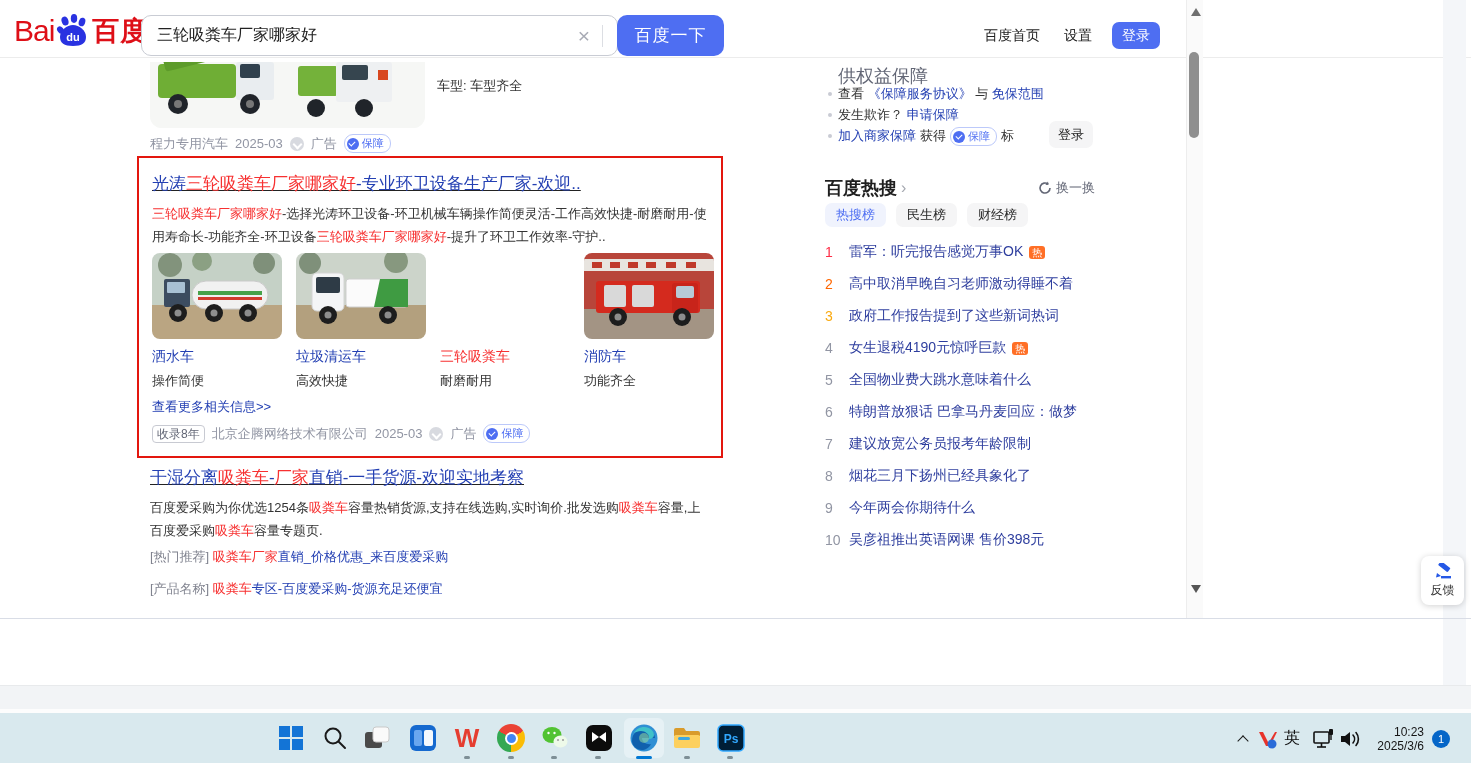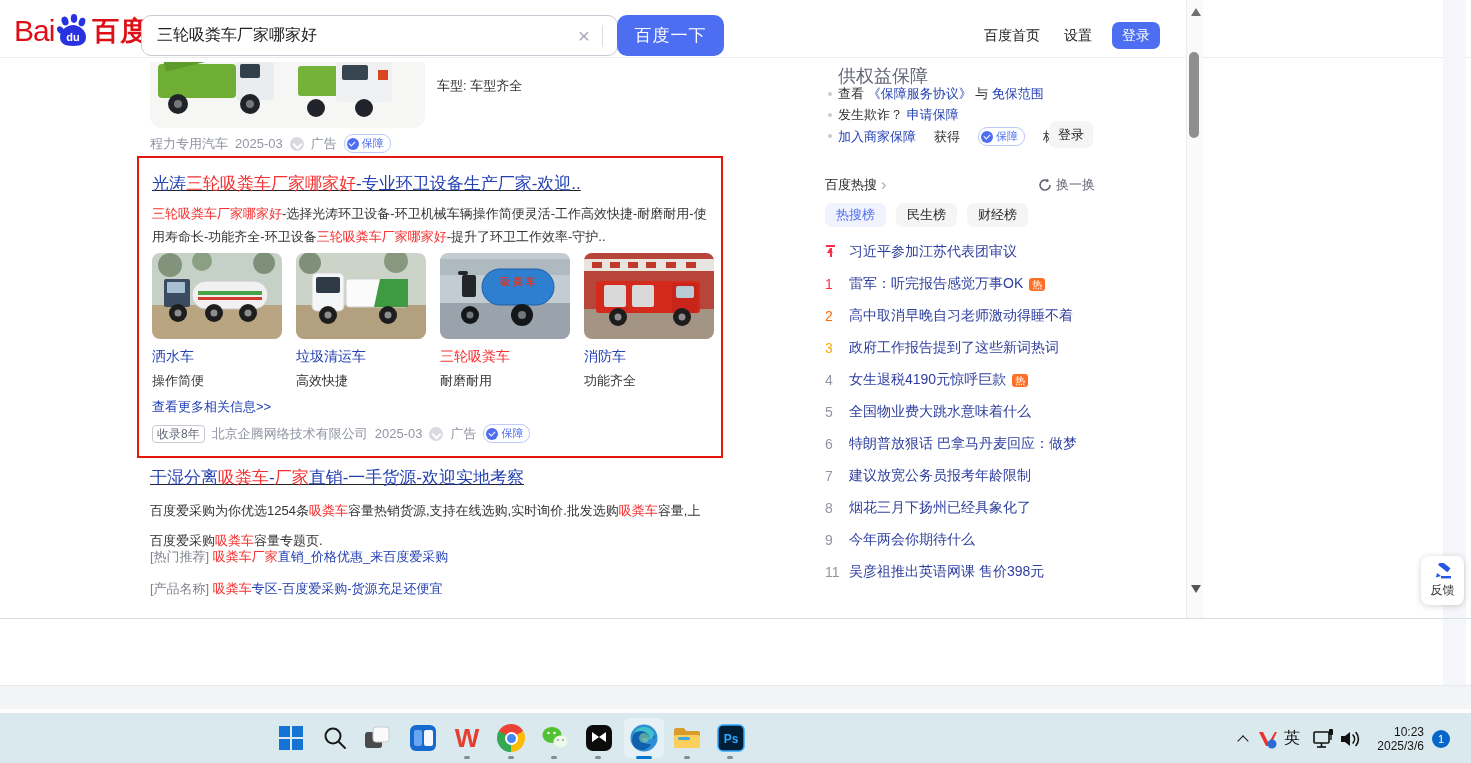--- a/index.html
+++ b/index.html
@@ -50,31 +50,31 @@
   .redbox{left:137px;top:156px;width:586px;height:302px;border:2px solid #e3170e;background:#fff;box-sizing:border-box}
   .ad-title{left:13px;top:14px;font-size:17px;text-decoration:underline;cursor:pointer;white-space:nowrap}
   .ad-desc{left:13px;top:44px;width:562px;font-size:13px;line-height:23px;color:#333}
   .thumb{top:95px;width:130px;height:86px;border-radius:8px;overflow:hidden;cursor:pointer}
   .thumb-title{top:190px;font-size:14px;cursor:pointer}
   .thumb-sub{top:214px;font-size:13px;color:#333}
   .more-link{left:13px;top:240px;font-size:13px}
   .src2{left:13px;top:266px}
   .organic{left:150px;top:466px;width:570px}
   .org-title{left:0;top:0;font-size:17px;text-decoration:underline;cursor:pointer;white-space:nowrap}
-  .org-desc{left:0;top:30px;width:560px;font-size:13px;line-height:30px;color:#333}
+  .org-desc{left:0;top:30px;width:560px;font-size:13px;line-height:23px;color:#333}
   .org-line{font-size:13px}
   .lbl{color:#80838f}
   
   .sb-partial{left:838px;top:64px;font-size:18px;color:#626675}
   .sb-line{left:838px;font-size:13px;color:#333}
   .sb-line::before{content:"";position:absolute;left:-10px;top:7px;width:4px;height:4px;border-radius:50%;background:#c9cbd4}
   .sb-login{left:1049px;top:121px;width:44px;height:27px;background:#f5f5f6;border:none;border-radius:7px;
             font-size:13px;color:#222;cursor:pointer;font-family:inherit}
   .hs-head{left:825px;top:176px;width:270px;display:flex;align-items:center}
-  .hs-title{font-size:13px;font-weight:400;color:#1f1f1f;cursor:pointer}
+  .hs-title{font-size:18px;font-weight:700;color:#1f1f1f;cursor:pointer}
   .hs-chev{font-size:16px;color:#a5a8b0;margin-left:4px}
   .hs-refresh{margin-left:auto;display:flex;align-items:center;gap:4px;color:#626675;font-size:13px;cursor:pointer}
   .hs-tabs{left:825px;top:203px;display:flex;gap:10px}
   .hs-tab{height:24px;line-height:24px;padding:0 11px;border-radius:7px;font-size:13px;background:#f5f5f6;color:#262626;cursor:pointer}
   .hs-tab.active{background:#f0f3fd;color:#4e6ef2}
   .hs-list{left:825px;top:236px;width:278px;height:377px;overflow:hidden}
   .hs-row{height:32px;display:flex;align-items:center;cursor:pointer}
   .hs-rank{width:24px;font-size:14px;flex:0 0 24px}
   .r1{color:#fe2d46}.r2{color:#ff6600}.r3{color:#faa90e}.rg{color:#9195a3}
   .hs-text{font-size:14px;color:#2e3e9e;white-space:nowrap}
@@ -202,35 +202,20 @@
         <circle cx="100" cy="8" r="12" fill="#87987f"></circle>
       <rect y="52" width="130" height="34" fill="#b3a07e"></rect>
       <rect x="16" y="20" width="32" height="38" rx="5" fill="#f4f5f6" stroke="#d4d4d4"></rect>
       <rect x="20" y="24" width="24" height="16" rx="2" fill="#2e3b46"></rect>
       <rect x="50" y="26" width="62" height="28" rx="3" fill="#fbfbfb" stroke="#cfcfcf"></rect>
       <path d="M84 26h28v28H78z" fill="#3f9b42"></path>
       <circle cx="32" cy="62" r="9" fill="#1d1d1d"></circle>
         <circle cx="32" cy="62" r="3.5" fill="#8d8d8d"></circle>
       <circle cx="92" cy="62" r="9" fill="#1d1d1d"></circle>
         <circle cx="92" cy="62" r="3.5" fill="#8d8d8d"></circle>
-    </svg>
-  </div>
-  <div class="abs thumb" style="left:301px">
-    <svg width="130" height="86" viewBox="0 0 130 86">
-      <rect width="130" height="50" fill="#c3ccd2"></rect>
-        <rect x="0" y="6" width="130" height="16" fill="#aeb9c0"></rect>
-      <rect y="50" width="130" height="36" fill="#9aa3ab"></rect>
-      <rect x="42" y="16" width="72" height="36" rx="18" fill="#2e7fd0" stroke="#1c5fa8"></rect>
-      <text x="78" y="32" text-anchor="middle" font-size="10" fill="#d23c2e" font-weight="bold" font-family="Liberation Sans,sans-serif">吸 粪 车</text>
-      <rect x="22" y="22" width="14" height="22" rx="2" fill="#22262b"></rect>
-        <rect x="18" y="18" width="10" height="4" rx="2" fill="#22262b"></rect>
-      <circle cx="30" cy="62" r="9" fill="#14171a"></circle>
-        <circle cx="30" cy="62" r="3.5" fill="#6f767c"></circle>
-      <circle cx="82" cy="62" r="11" fill="#14171a"></circle>
-        <circle cx="82" cy="62" r="4" fill="#6f767c"></circle>
     </svg>
   </div>
   <div class="abs thumb" style="left:445px">
     <svg width="130" height="86" viewBox="0 0 130 86">
       <rect width="130" height="56" fill="#b8453a"></rect>
       <rect x="0" y="6" width="130" height="12" fill="#e8e4df"></rect>
       <rect x="8" y="9" width="10" height="6" fill="#c0392b"></rect>
         <rect x="26" y="9" width="10" height="6" fill="#c0392b"></rect>
         <rect x="44" y="9" width="10" height="6" fill="#c0392b"></rect>
         <rect x="62" y="9" width="10" height="6" fill="#c0392b"></rect>
@@ -293,21 +278,21 @@
   </div>
 </div>
 
 <div class="abs sb-partial">供权益保障</div>
 <div class="abs sb-line" style="top:85px">
   <span>查看 </span><span class="bluelink">《保障服务协议》</span><span> 与 </span><span class="bluelink">免保范围</span>
 </div>
 <div class="abs sb-line" style="top:106px">
   <span>发生欺诈？ </span><span class="bluelink">申请保障</span>
 </div>
-<div class="abs sb-line" style="top:127px;display:flex;align-items:center;gap:18px">
+<div class="abs sb-line" style="top:127px;display:flex;gap:4px">
   <span class="bluelink">加入商家保障</span>
     <span> 获得 </span>
   <span class="bao-badge">
     <span class="dot"></span>
     <span class="t">保障</span>
   </span>
   <span> 标</span>
 </div>
 <button class="abs sb-login">登录</button>
 
@@ -324,24 +309,20 @@
 </div>
 
 <div class="abs hs-tabs">
   <span class="hs-tab active">热搜榜</span>
   <span class="hs-tab">民生榜</span>
   <span class="hs-tab">财经榜</span>
 </div>
 
 <div class="abs hs-list">
   <div class="hs-row">
-    <span class="hs-rank"><span class="top-icon"><span class="w"></span></span></span>
-    <span class="hs-text">习近平参加江苏代表团审议</span>
-  </div>
-  <div class="hs-row">
     <span class="hs-rank r1">1</span>
     <span class="hs-text">雷军：听完报告感觉万事OK</span>
     <span class="hot-badge">热</span>
   </div>
   <div class="hs-row">
     <span class="hs-rank r2">2</span>
     <span class="hs-text">高中取消早晚自习老师激动得睡不着</span>
   </div>
   <div class="hs-row">
     <span class="hs-rank r3">3</span>
@@ -366,21 +347,21 @@
   </div>
   <div class="hs-row">
     <span class="hs-rank rg">8</span>
     <span class="hs-text">烟花三月下扬州已经具象化了</span>
   </div>
   <div class="hs-row">
     <span class="hs-rank rg">9</span>
     <span class="hs-text">今年两会你期待什么</span>
   </div>
   <div class="hs-row">
-    <span class="hs-rank rg">11</span>
+    <span class="hs-rank rg">10</span>
     <span class="hs-text">吴彦祖推出英语网课 售价398元</span>
   </div>
 </div>
 
 <div class="abs scrolltrack"></div>
 <div class="abs scroll-arrow-up"></div>
 <div class="abs scroll-thumb"></div>
 <div class="abs scroll-arrow-down"></div>
 <div class="abs right-strip"></div>
 

